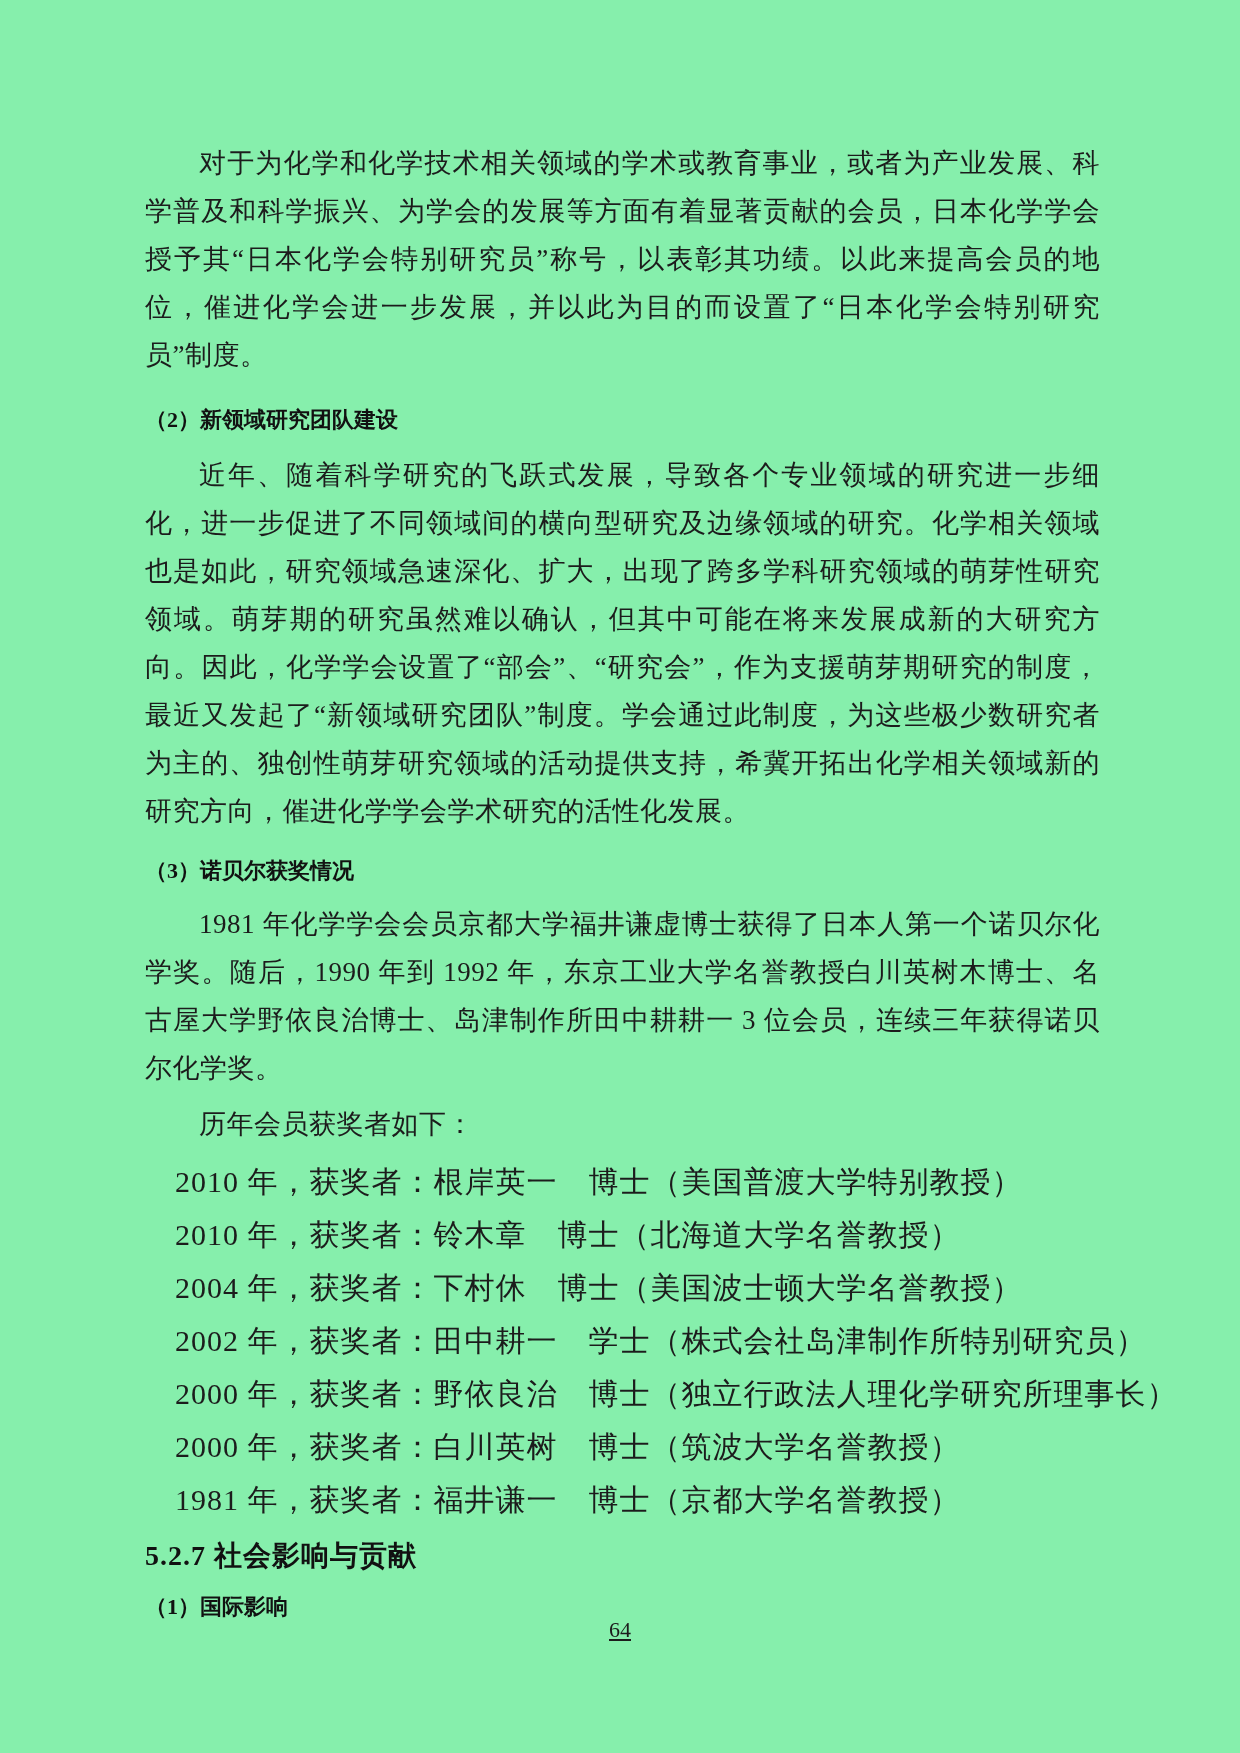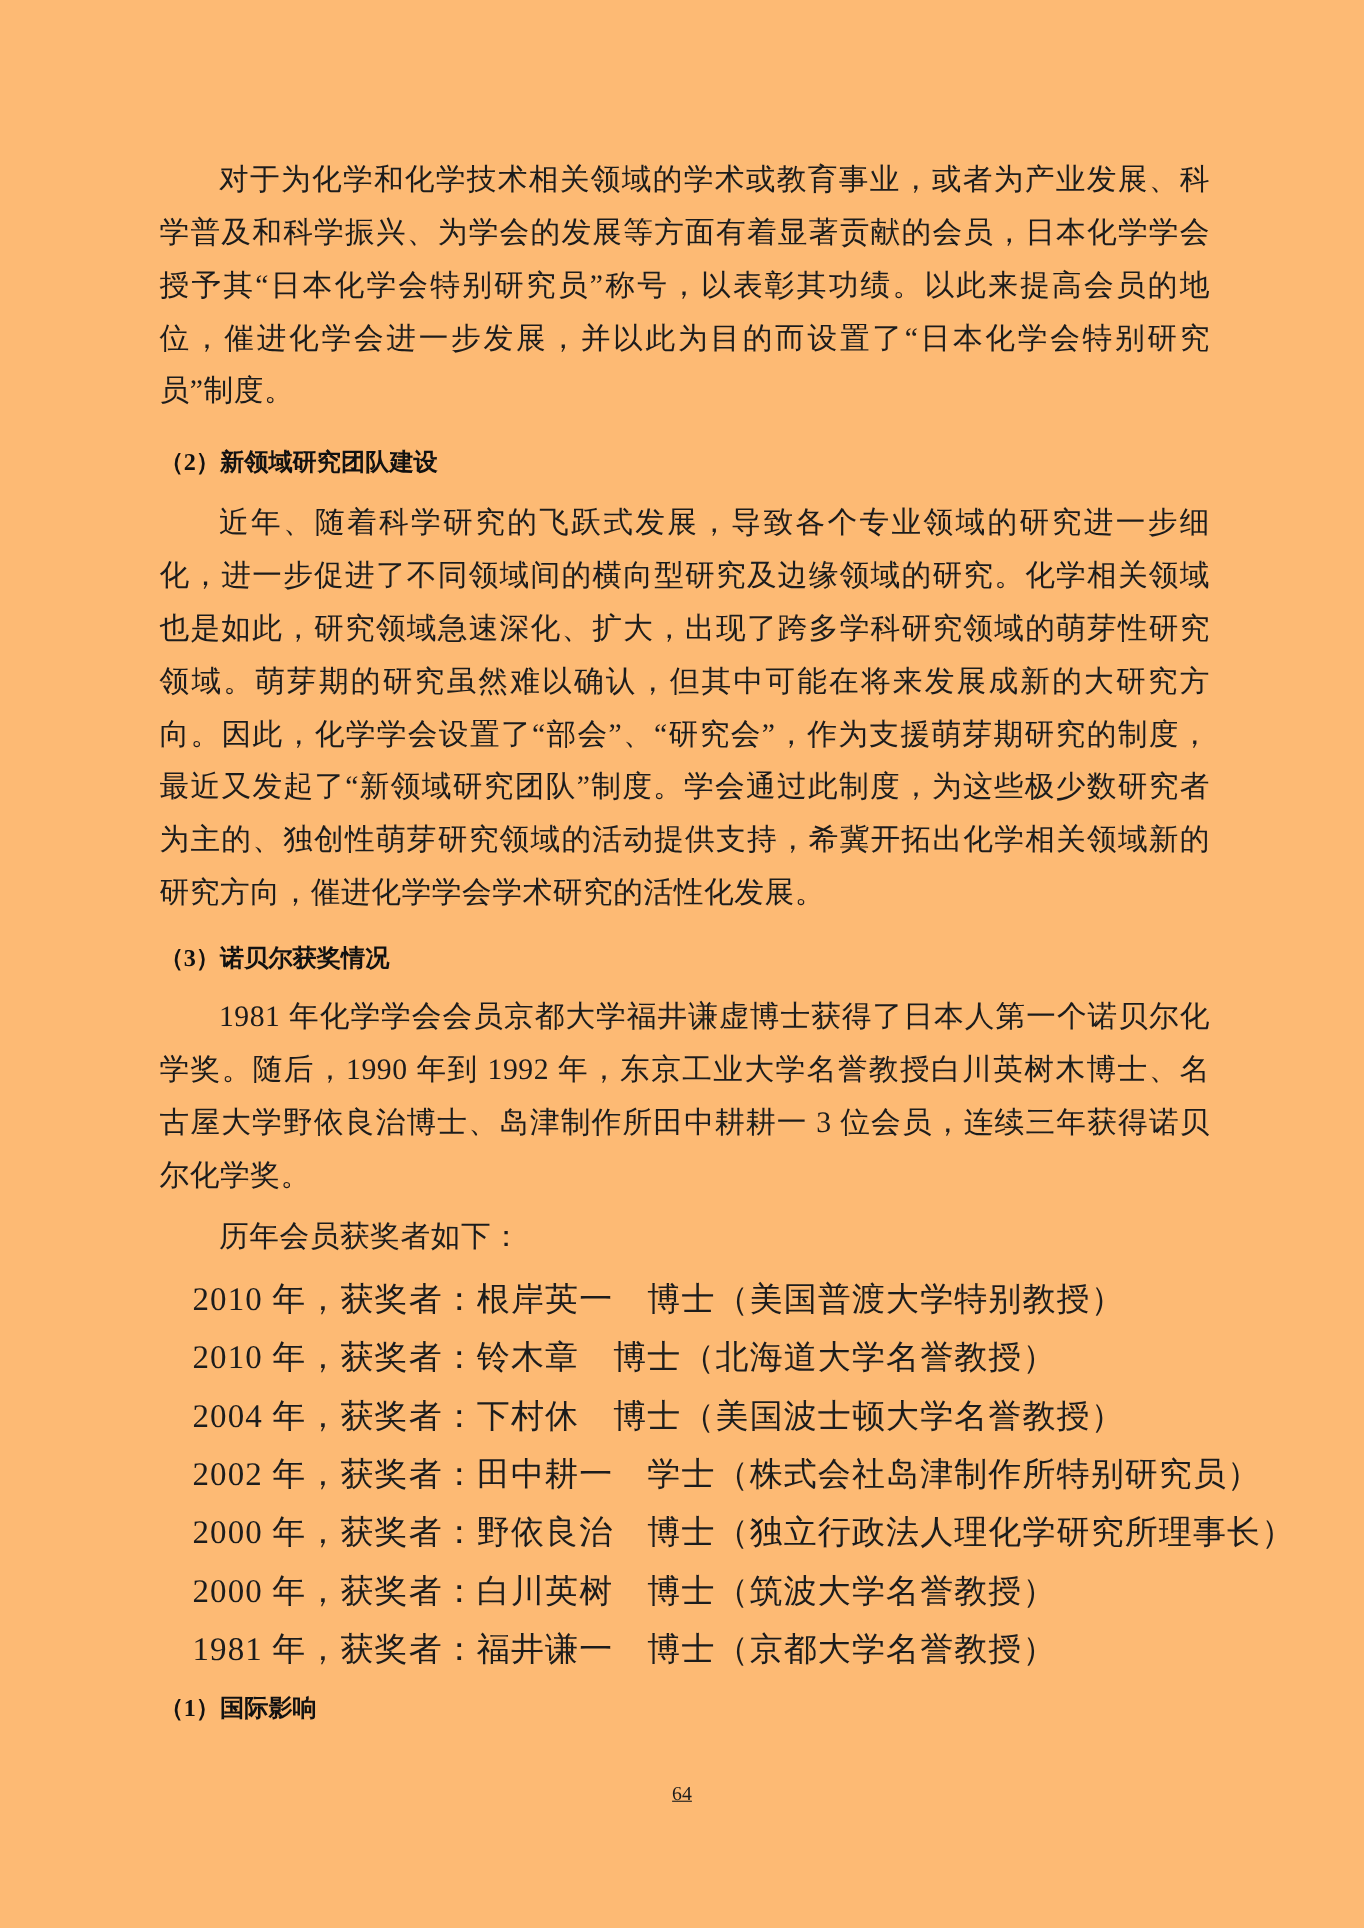--- a/index.html
+++ b/index.html
@@ -1,20 +1,20 @@
 <!DOCTYPE html>
 <html><head>
 <meta charset="utf-8">
 <style>
   html, body { margin: 0; padding: 0; background: #ffffff; }
   .page {
     position: relative;
     width: 1240px;
     height: 1753px;
-    background: #fdba74;
+    background: #86efac;
     color: #1c1c1c;
     font-family: "Liberation Serif", "DejaVu Serif", serif;
     overflow: hidden;
     box-sizing: border-box;
   }
   .content {
     padding: 139px 140px 0 145px;
   }
   .body-para {
     margin: 0;
@@ -54,21 +54,21 @@
     line-height: 53px;
     letter-spacing: 1px;
     white-space: nowrap;
   }
   .page-number {
     position: absolute;
     top: 1606px;
     left: 0;
     width: 100%;
     text-align: center;
-    font-size: 18px;
+    font-size: 22px;
     line-height: 48px;
     color: #1c1c1c;
     text-decoration: underline;
   }
 </style>
 </head>
 <body>
 
 <div class="page">
   <div class="content">
@@ -88,20 +88,21 @@
     <div class="winner-list">
       <div class="winner-item">2010 年，获奖者：根岸英一　博士（美国普渡大学特别教授）</div>
       <div class="winner-item">2010 年，获奖者：铃木章　博士（北海道大学名誉教授）</div>
       <div class="winner-item">2004 年，获奖者：下村休　博士（美国波士顿大学名誉教授）</div>
       <div class="winner-item">2002 年，获奖者：田中耕一　学士（株式会社岛津制作所特别研究员）</div>
       <div class="winner-item">2000 年，获奖者：野依良治　博士（独立行政法人理化学研究所理事长）</div>
       <div class="winner-item">2000 年，获奖者：白川英树　博士（筑波大学名誉教授）</div>
       <div class="winner-item">1981 年，获奖者：福井谦一　博士（京都大学名誉教授）</div>
     </div>
 
+    <h2 class="section-heading">5.2.7 社会影响与贡献</h2>
 
     <h3 class="sub-heading heading-intl">（1）国际影响</h3>
 
 
   </div>
 
   <div class="page-number">64</div>
 </div>
 
 </body></html>

